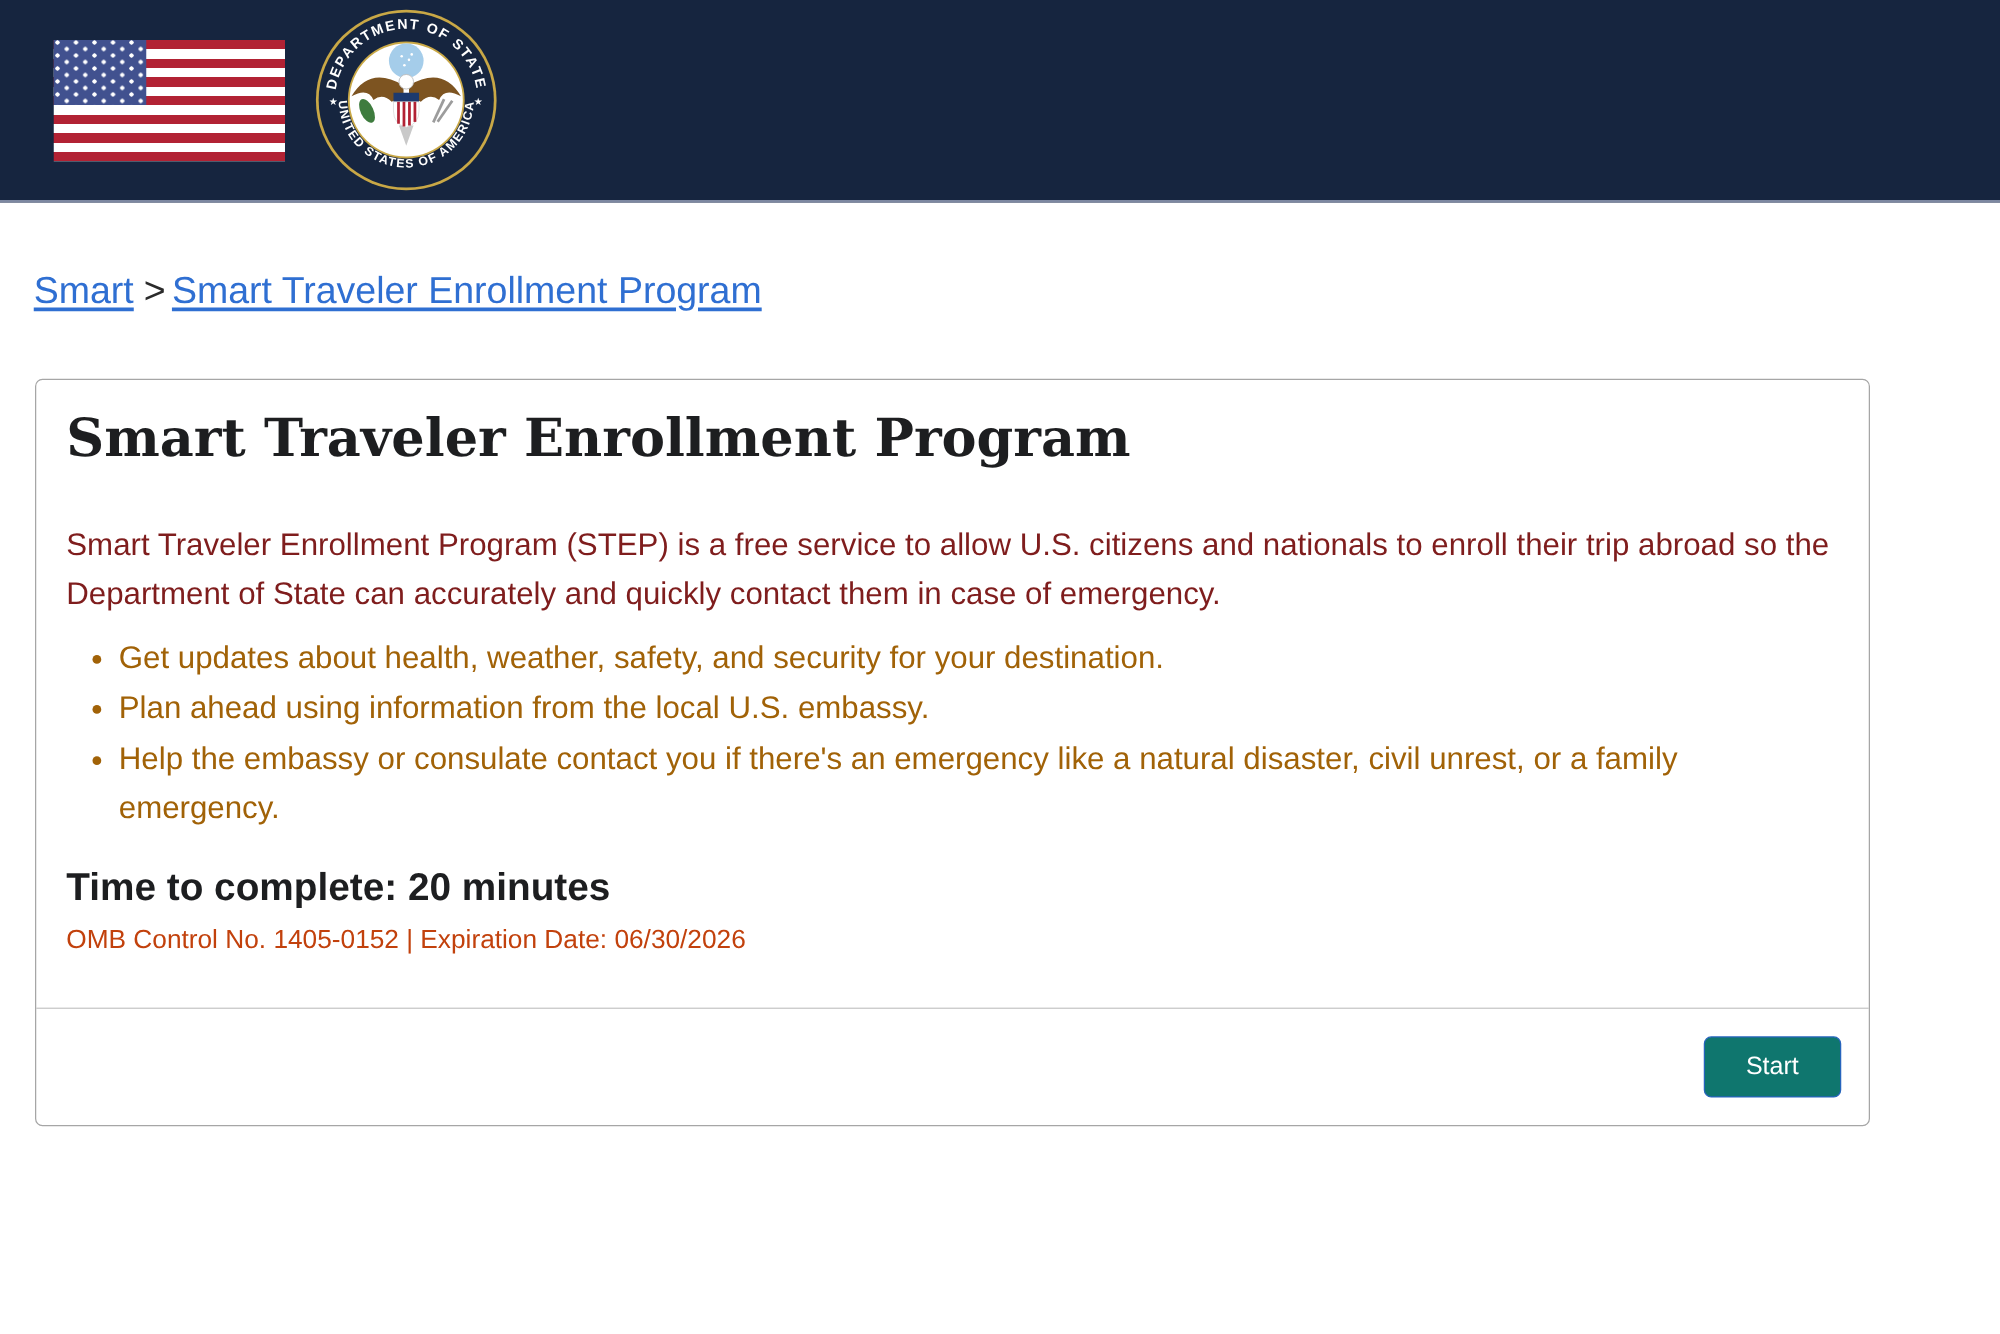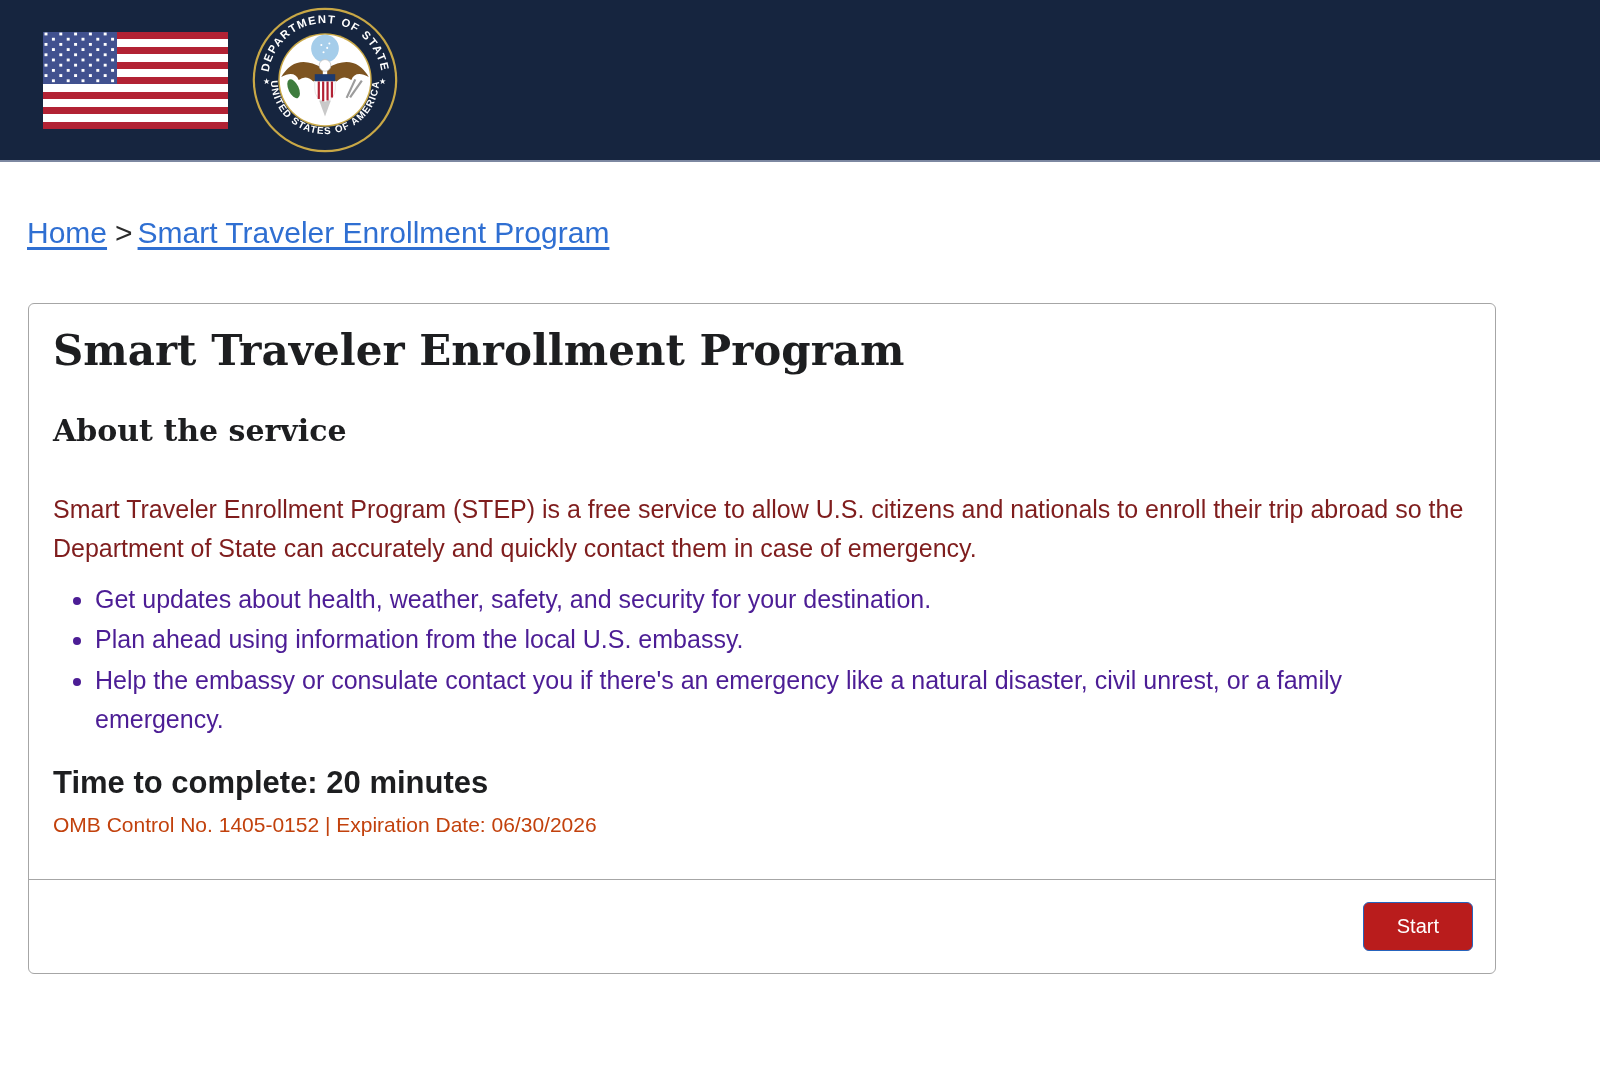--- a/index.html
+++ b/index.html
@@ -30,30 +30,30 @@
     background:#fff; }
   .card-main { padding:14px 24px 42px 24px; }
   .card-title { font-family:"DejaVu Serif","Liberation Serif",serif; font-weight:700;
     font-size:42px; color:#1d1e20; margin-top:8px; }
   h3.section-heading { font-family:"DejaVu Serif","Liberation Serif",serif; font-weight:700;
     font-size:30px; color:#1d1e20; }
   .about-heading { margin-top:38px; }
   .about-text { margin-top:42px; font-size:25px; line-height:1.55; color:#7f1d1d; }
   .benefits-heading { margin-top:36px; }
   .benefits-list { margin-top:12px; padding-left:42px; font-size:25px; line-height:1.55;
-    color:#4c1d95; }
+    color:#a16207; }
   .benefits-list li { margin-bottom:2px; }
   .time-to-complete { margin-top:26px; font-size:31px; font-weight:700; color:#1d1e20; }
   .omb-line { margin-top:12px; font-size:21px; color:#c2410c; }
 
   
   .card-footer { border-top:1px solid #a6a6a6; height:94px; display:flex;
     align-items:center; justify-content:flex-end; padding-right:22px;
     border-radius:0 0 6px 6px; }
-  .start-button { background:#b91c1c; color:#ffffff; font-size:20px;
+  .start-button { background:#0f766e; color:#ffffff; font-size:20px;
     font-family:"Liberation Sans","DejaVu Sans",sans-serif;
     border:1px solid #2664bd; border-radius:6px; padding:12px 33px; cursor:pointer; }
 </style>
 </head>
 <body>
 
 <header class="site-header">
   <div class="flag">
     <div class="canton"></div>
   </div>
@@ -94,28 +94,27 @@
       <rect x="90" y="102" width="3" height="24" fill="#b22234"></rect>
       <rect x="96" y="102" width="3" height="27" fill="#b22234"></rect>
       <rect x="102" y="102" width="3" height="26" fill="#b22234"></rect>
       <rect x="108" y="102" width="3" height="22" fill="#b22234"></rect>
     </g>
   </svg>
 
 </header>
 
 <nav class="breadcrumb">
-  <a href="#">Home</a><span class="sep">&gt;</span><a href="#">Smart Traveler Enrollment Program</a>
+  <a href="#">Smart</a><span class="sep">&gt;</span><a href="#">Smart Traveler Enrollment Program</a>
 </nav>
 
 <section class="card">
   <div class="card-main">
     <h2 class="card-title">Smart Traveler Enrollment Program</h2>
 
-    <h3 class="section-heading about-heading">About the service</h3>
     <p class="about-text">Smart Traveler Enrollment Program (STEP) is a free service to allow U.S. citizens and nationals to enroll their trip abroad so the Department of State can accurately and quickly contact them in case of emergency.</p>
 
     <ul class="benefits-list">
       <li>Get updates about health, weather, safety, and security for your destination.</li>
       <li>Plan ahead using information from the local U.S. embassy.</li>
       <li>Help the embassy or consulate contact you if there's an emergency like a natural disaster, civil unrest, or a family emergency.</li>
     </ul>
 
     <p class="time-to-complete">Time to complete: 20 minutes</p>
     <p class="omb-line">OMB Control No. 1405-0152 | Expiration Date: 06/30/2026</p>

